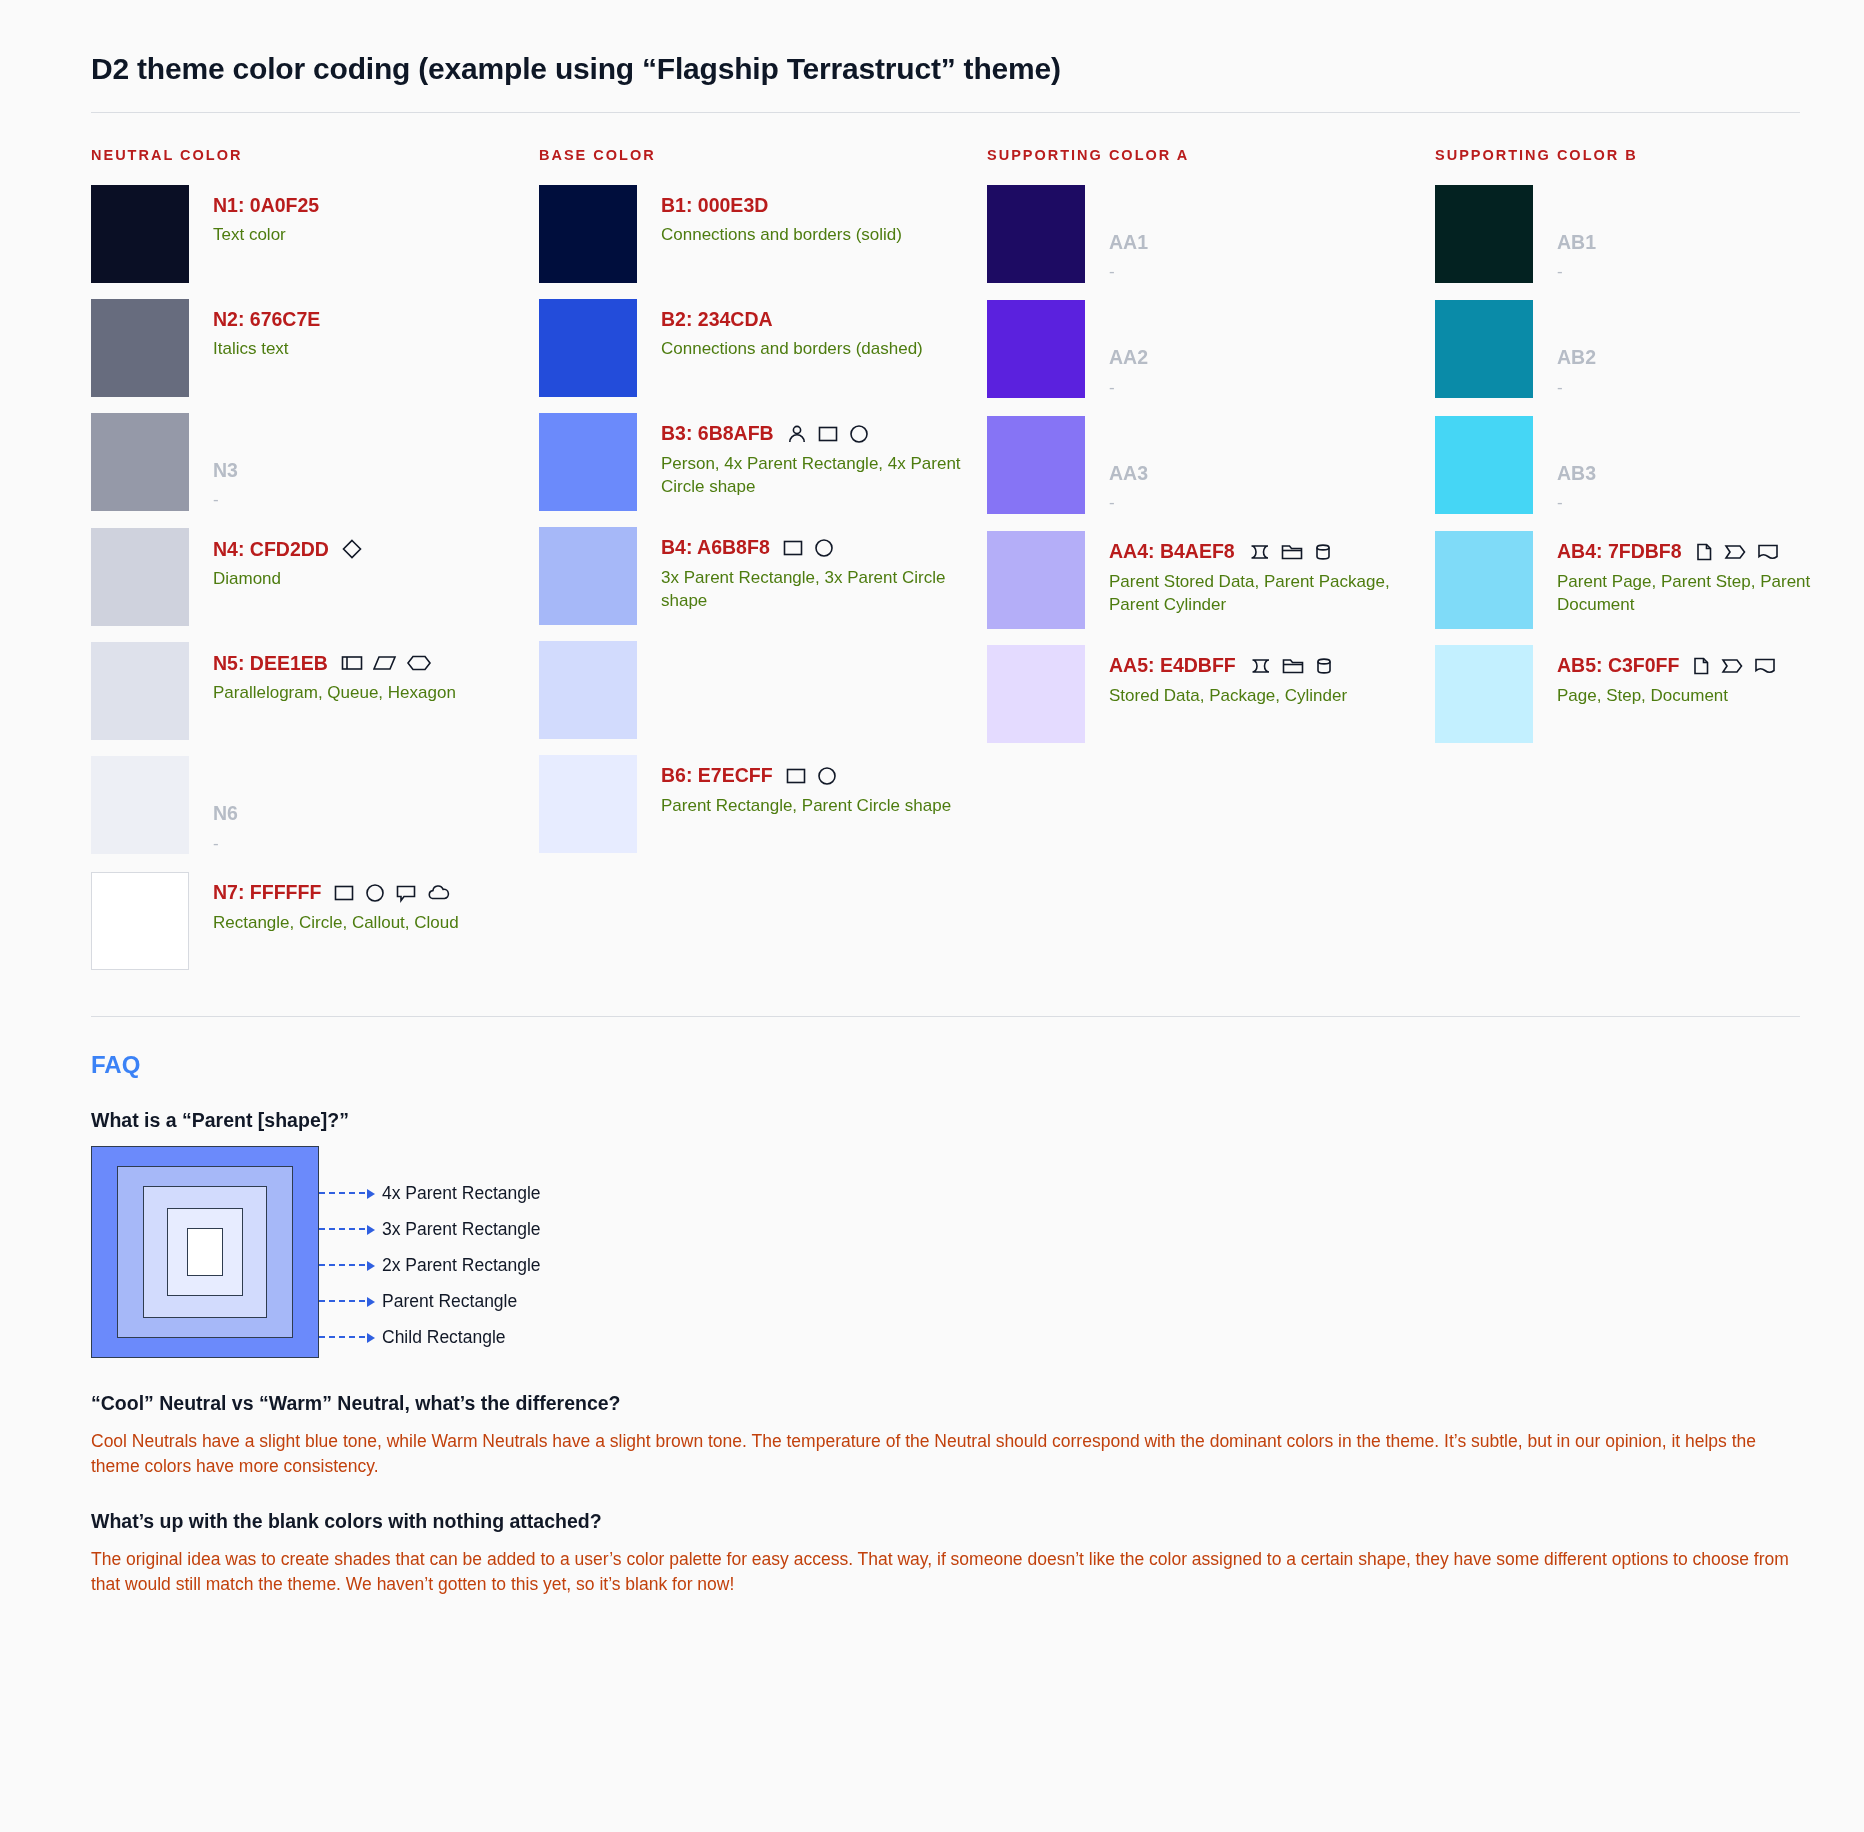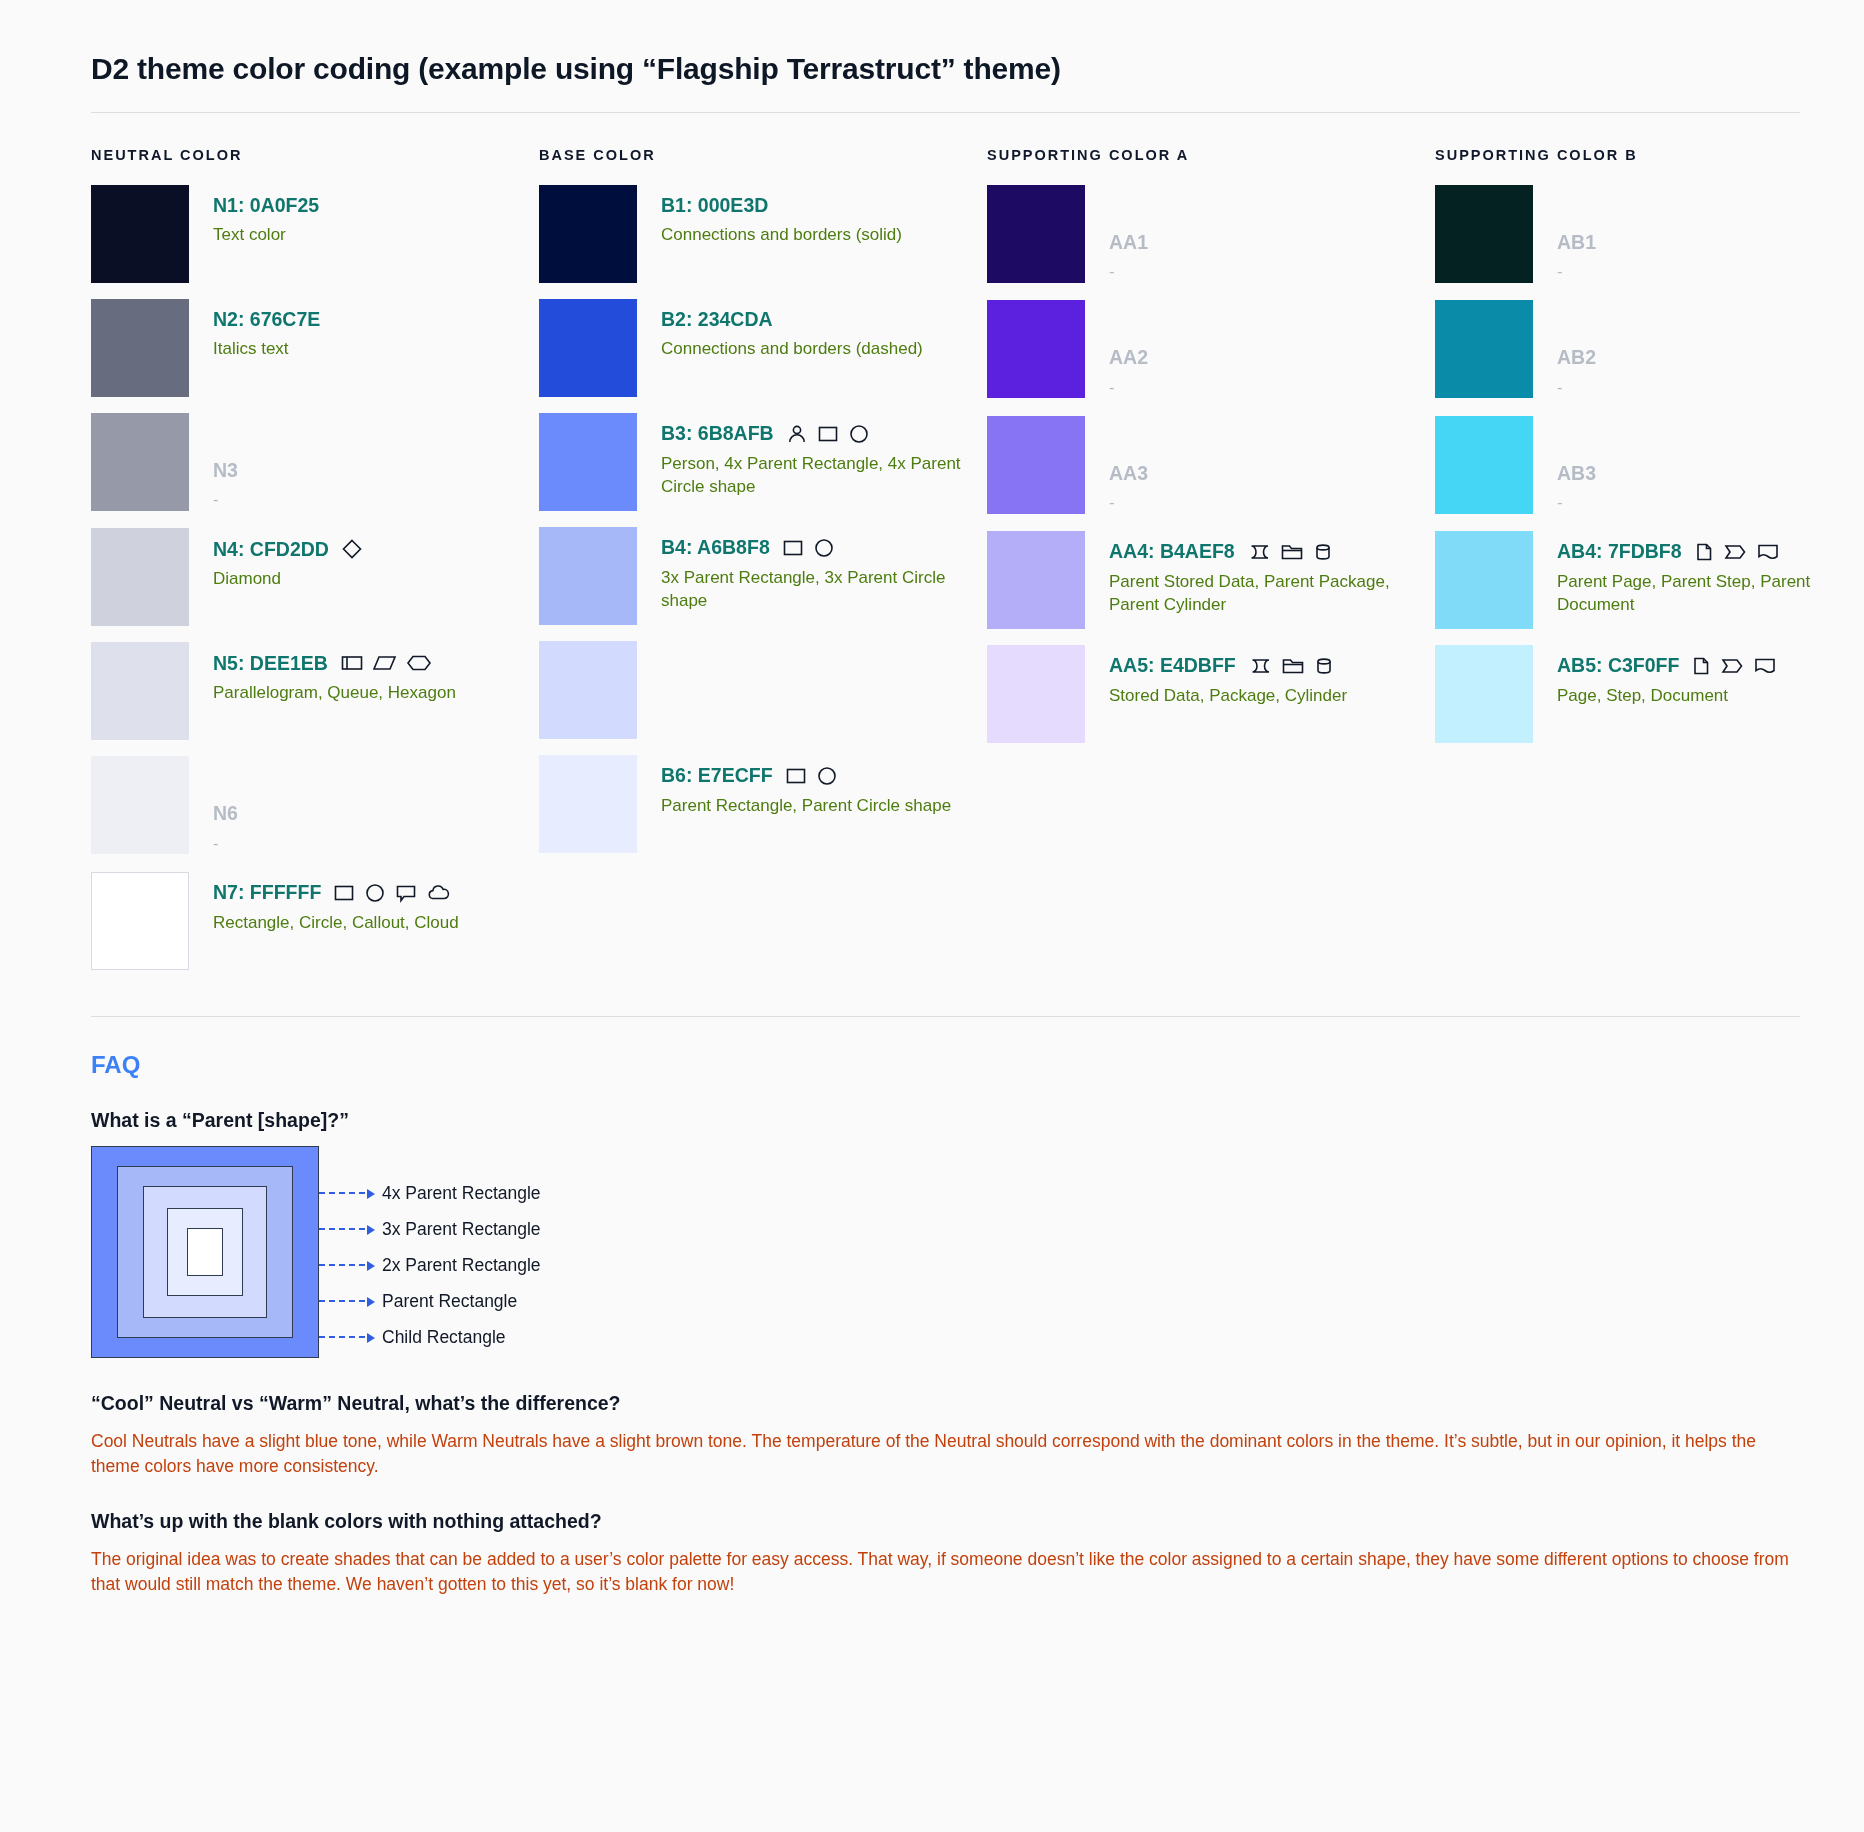--- a/index.html
+++ b/index.html
@@ -37,21 +37,21 @@
     margin-top: 34px;
   }
   .col {
     width: 448px;
     flex: 0 0 448px;
   }
   .col-head {
     font-size: 14.5px;
     font-weight: bold;
     letter-spacing: 2.0px;
-    color: #0f172a;
+    color: #b91c1c;
     margin-bottom: 22px;
   }
   .swatch-row {
     display: flex;
     align-items: flex-start;
     margin-bottom: 16px;
     min-height: 98px;
   }
   .swatch {
     width: 98px;
@@ -63,21 +63,21 @@
     border: 1px solid #d7dae0;
   }
   .swatch-text {
     padding-left: 24px;
     padding-top: 10px;
     box-sizing: border-box;
   }
   .sw-name {
     font-size: 19.5px;
     font-weight: bold;
-    color: #0f766e;
+    color: #b91c1c;
     display: flex;
     align-items: center;
     gap: 12px;
     line-height: 1.1;
     white-space: nowrap;
   }
   .sw-name.muted {
     color: #b6bcc6;
     font-weight: bold;
     margin-top: 37px;

